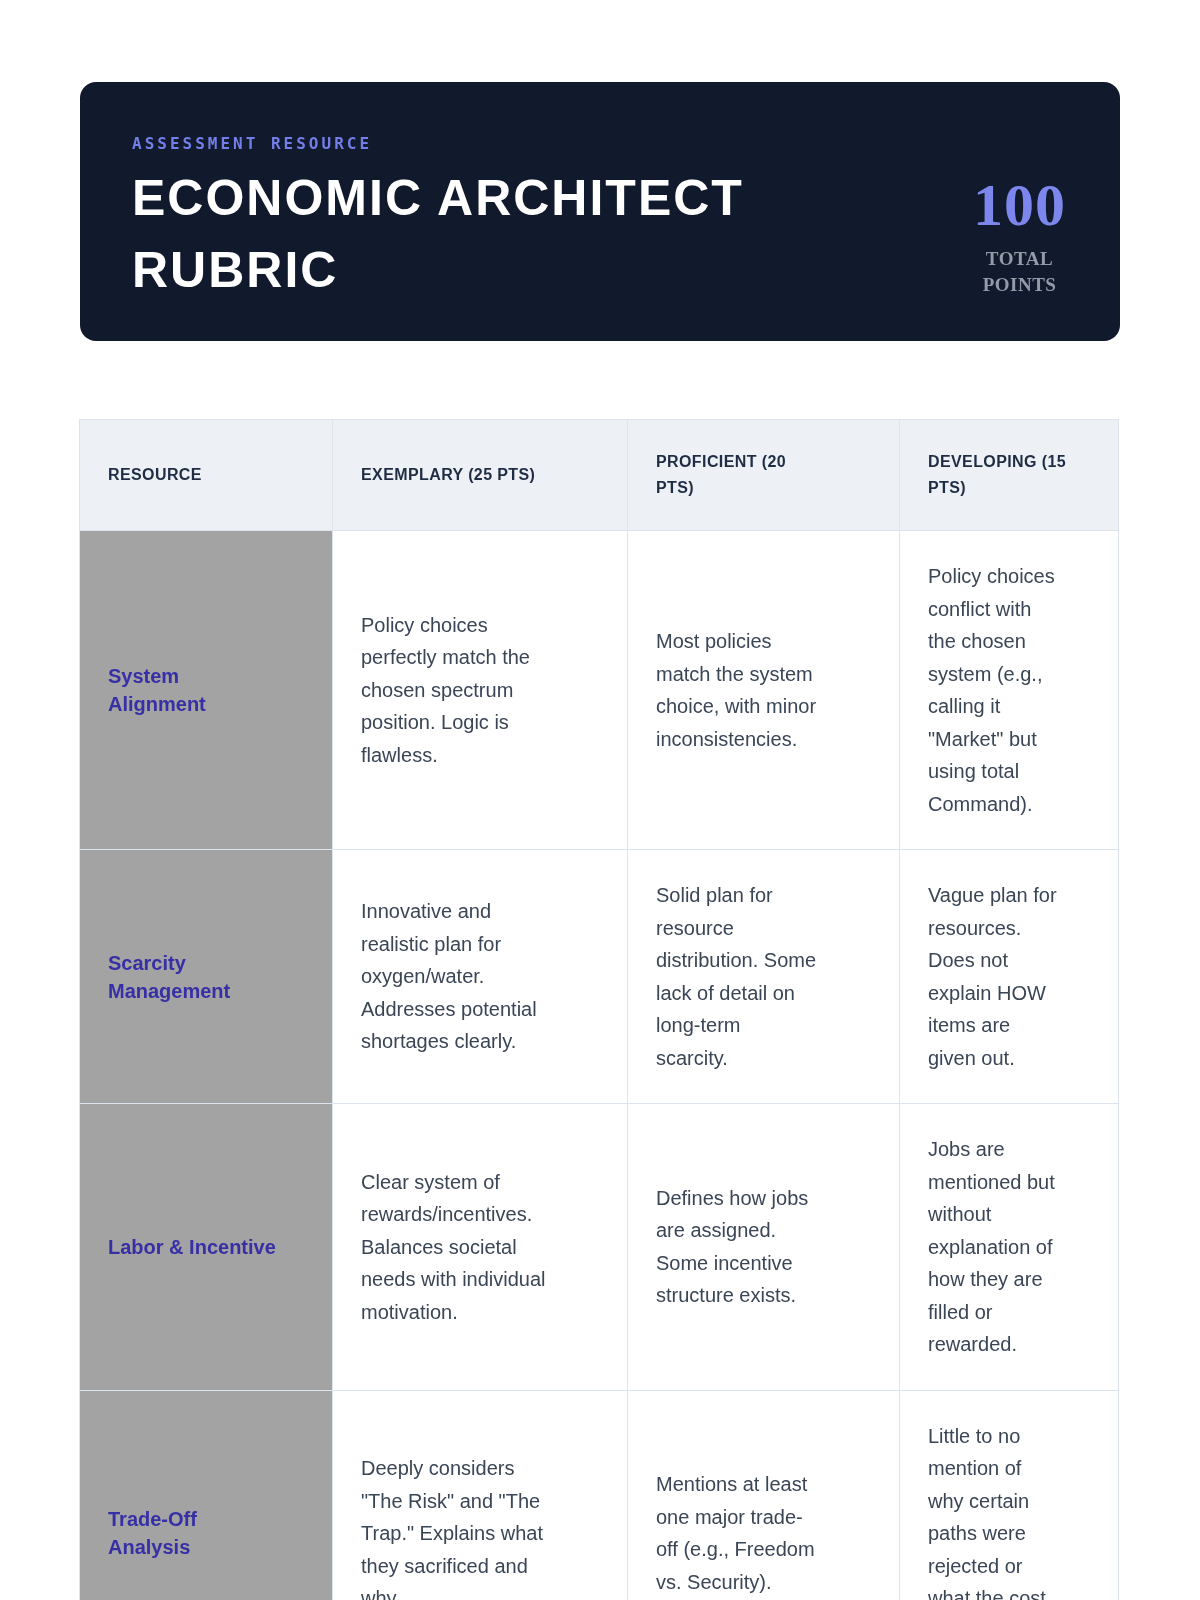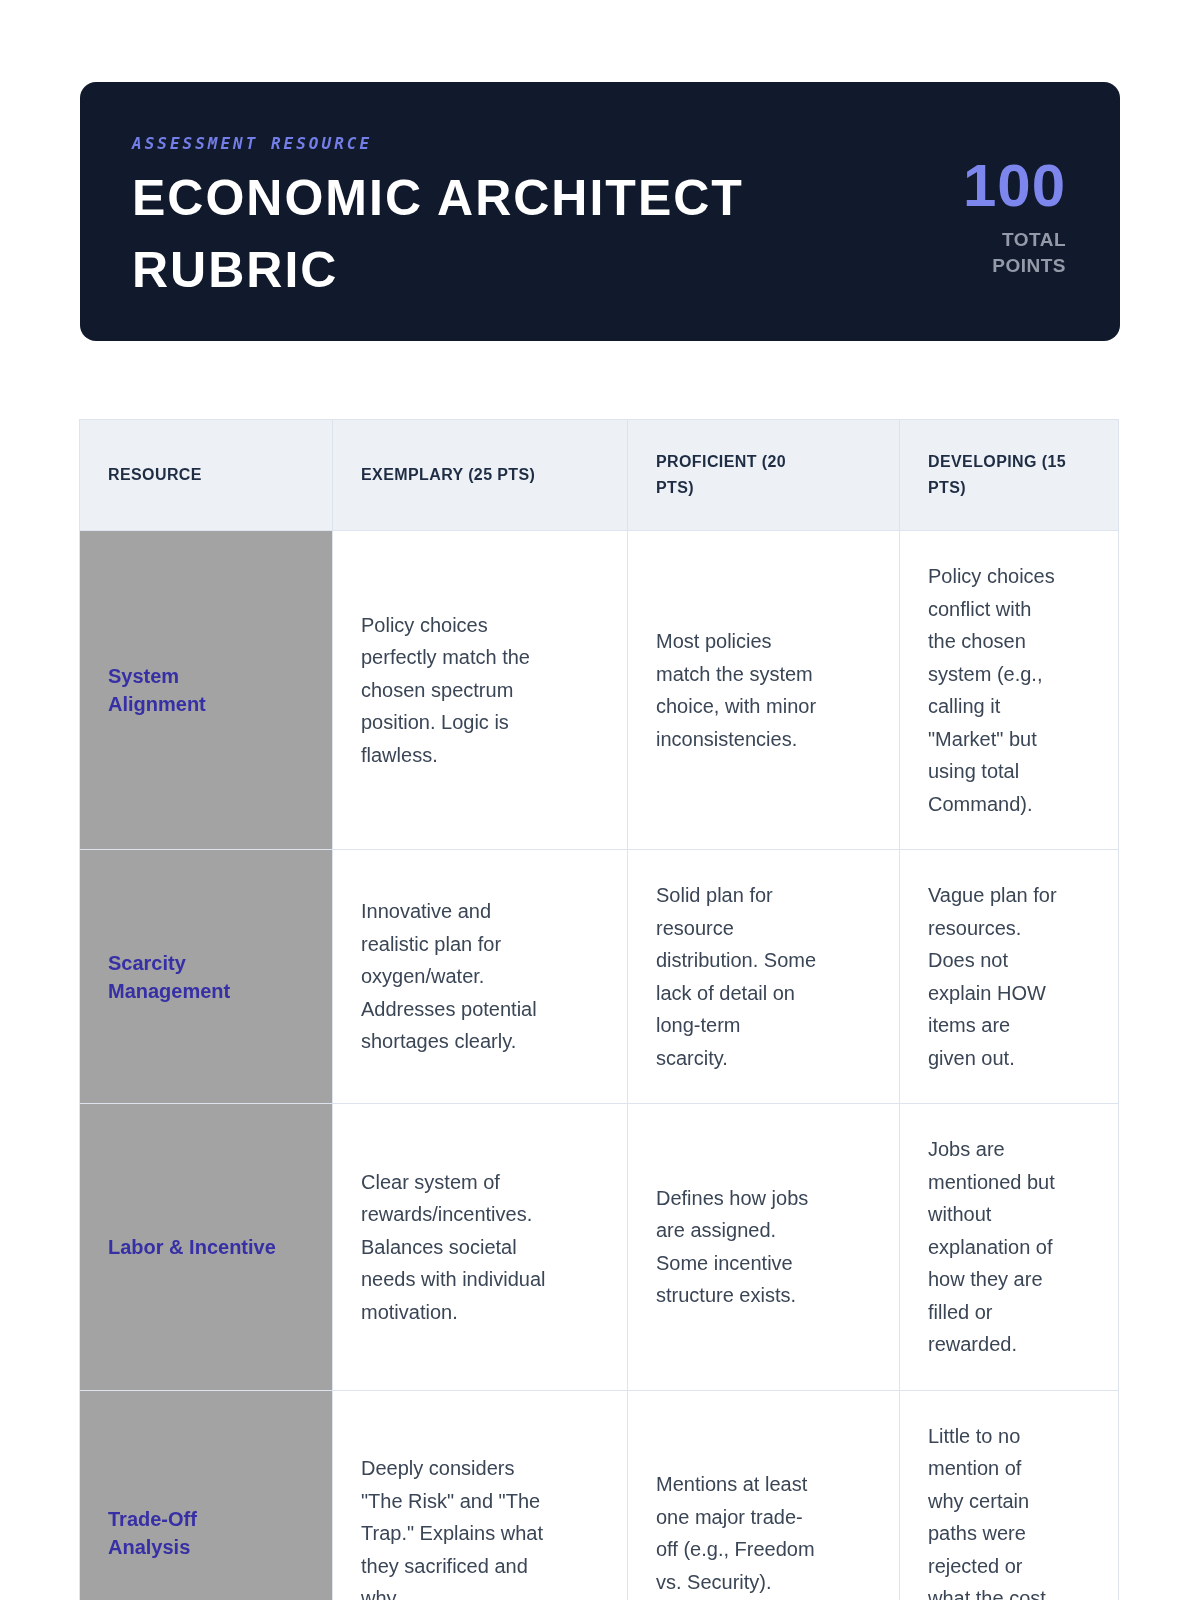--- a/index.html
+++ b/index.html
@@ -25,35 +25,35 @@
     padding: 52px 54px 0 52px;
     display: flex;
     justify-content: space-between;
   }
   .eyebrow {
     font-family: "DejaVu Sans Mono", monospace;
     font-size: 16px;
     font-weight: bold;
     letter-spacing: 3px;
     color: #747ee8;
-    font-style: italic;
   }
   .title {
     margin-top: 9px;
     font-size: 50px;
     line-height: 72px;
     font-weight: bold;
     letter-spacing: 2px;
     color: #ffffff;
     white-space: pre-line;
   }
   .points {
-    margin-top: 22px;
-    text-align: right;
+    margin-top: 41px;
+    text-align: center;
     flex: 0 0 auto;
+    font-family: Liberation Serif, serif;
   }
   .points-value {
     font-size: 60px;
     line-height: 1;
     font-weight: bold;
     letter-spacing: 1px;
     color: #7c86ec;
   }
   .points-label {
     margin-top: 11px;

